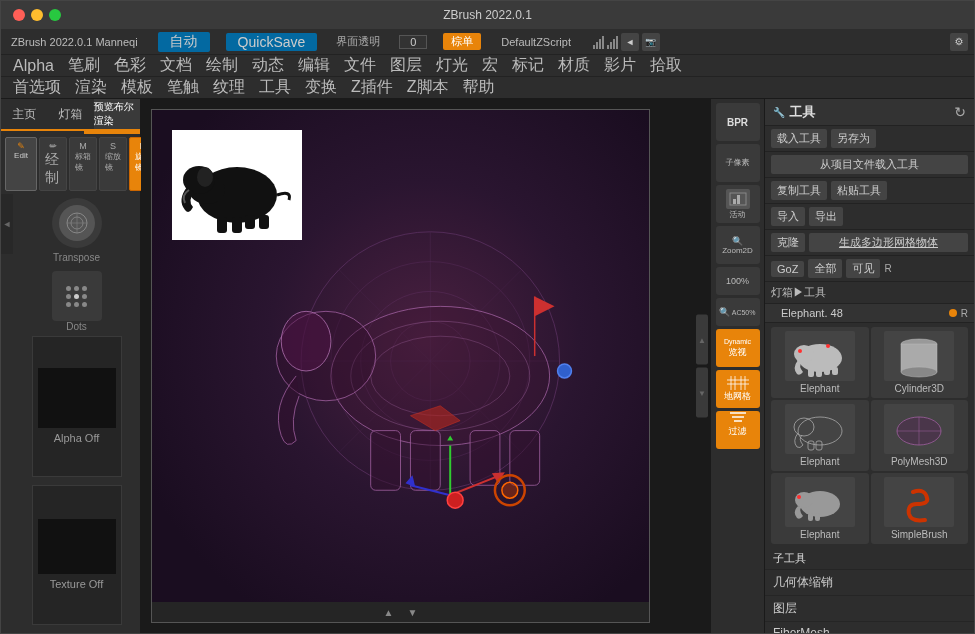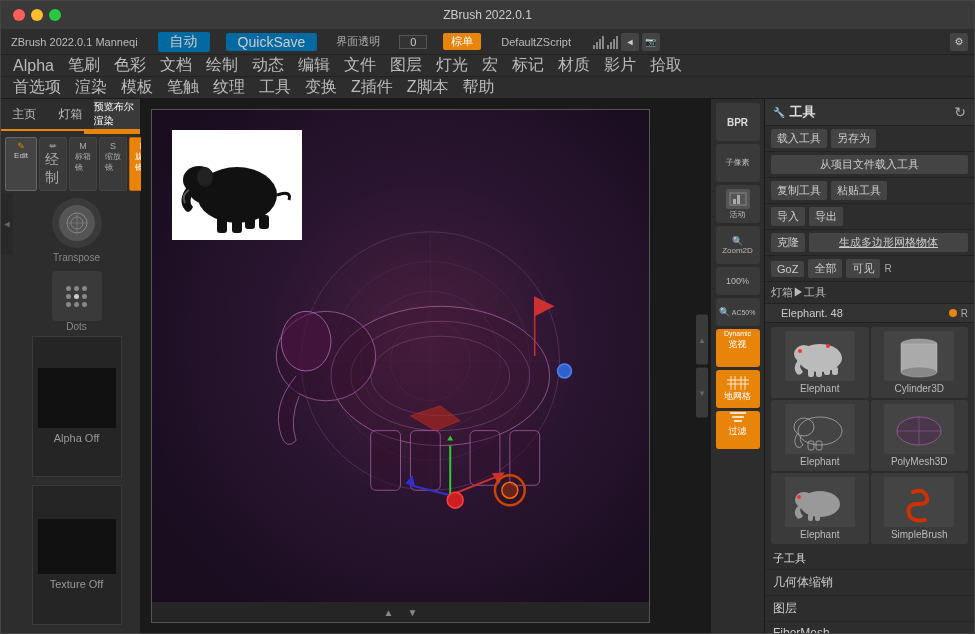--- a/index.html
+++ b/index.html
@@ -747,21 +747,21 @@
 
       <div style="width:44px;height:28px;background:#3a3a3a;border-radius:3px;display:flex;align-items:center;justify-content:center;cursor:pointer;">
         <div style="font-size:9px;color:#bbb;">100%</div>
       </div>
 
       <div style="width:44px;height:28px;background:#3a3a3a;border-radius:3px;display:flex;align-items:center;justify-content:center;cursor:pointer;">
         <div style="font-size:9px;color:#888;">🔍</div>
         <div style="font-size:7px;color:#bbb;margin-left:1px;">AC50%</div>
       </div>
 
-      <div style="width:44px;height:38px;background:#e8840a;border-radius:3px;display:flex;flex-direction:column;align-items:center;cursor:pointer;">
+      <div style="width:44px;height:38px;background:#e8840a;border-radius:3px;display:flex;flex-direction:column;align-items:center;justify-content:center;cursor:pointer;">
         <div style="font-size:7px;color:#fff;text-align:center;line-height:1.3;">Dynamic</div>
         <div style="font-size:9px;color:#fff;">览视</div>
       </div>
 
       <div style="width:44px;height:38px;background:#e8840a;border-radius:3px;display:flex;flex-direction:column;align-items:center;justify-content:center;cursor:pointer;">
         <svg width="22" height="14" viewBox="0 0 22 14">
           <line x1="0" y1="4" x2="22" y2="4" stroke="#fff" stroke-width="0.8"></line>
           <line x1="0" y1="8" x2="22" y2="8" stroke="#fff" stroke-width="0.8"></line>
           <line x1="4" y1="0" x2="4" y2="14" stroke="#fff" stroke-width="0.8"></line>
           <line x1="8" y1="0" x2="8" y2="14" stroke="#fff" stroke-width="0.8"></line>

